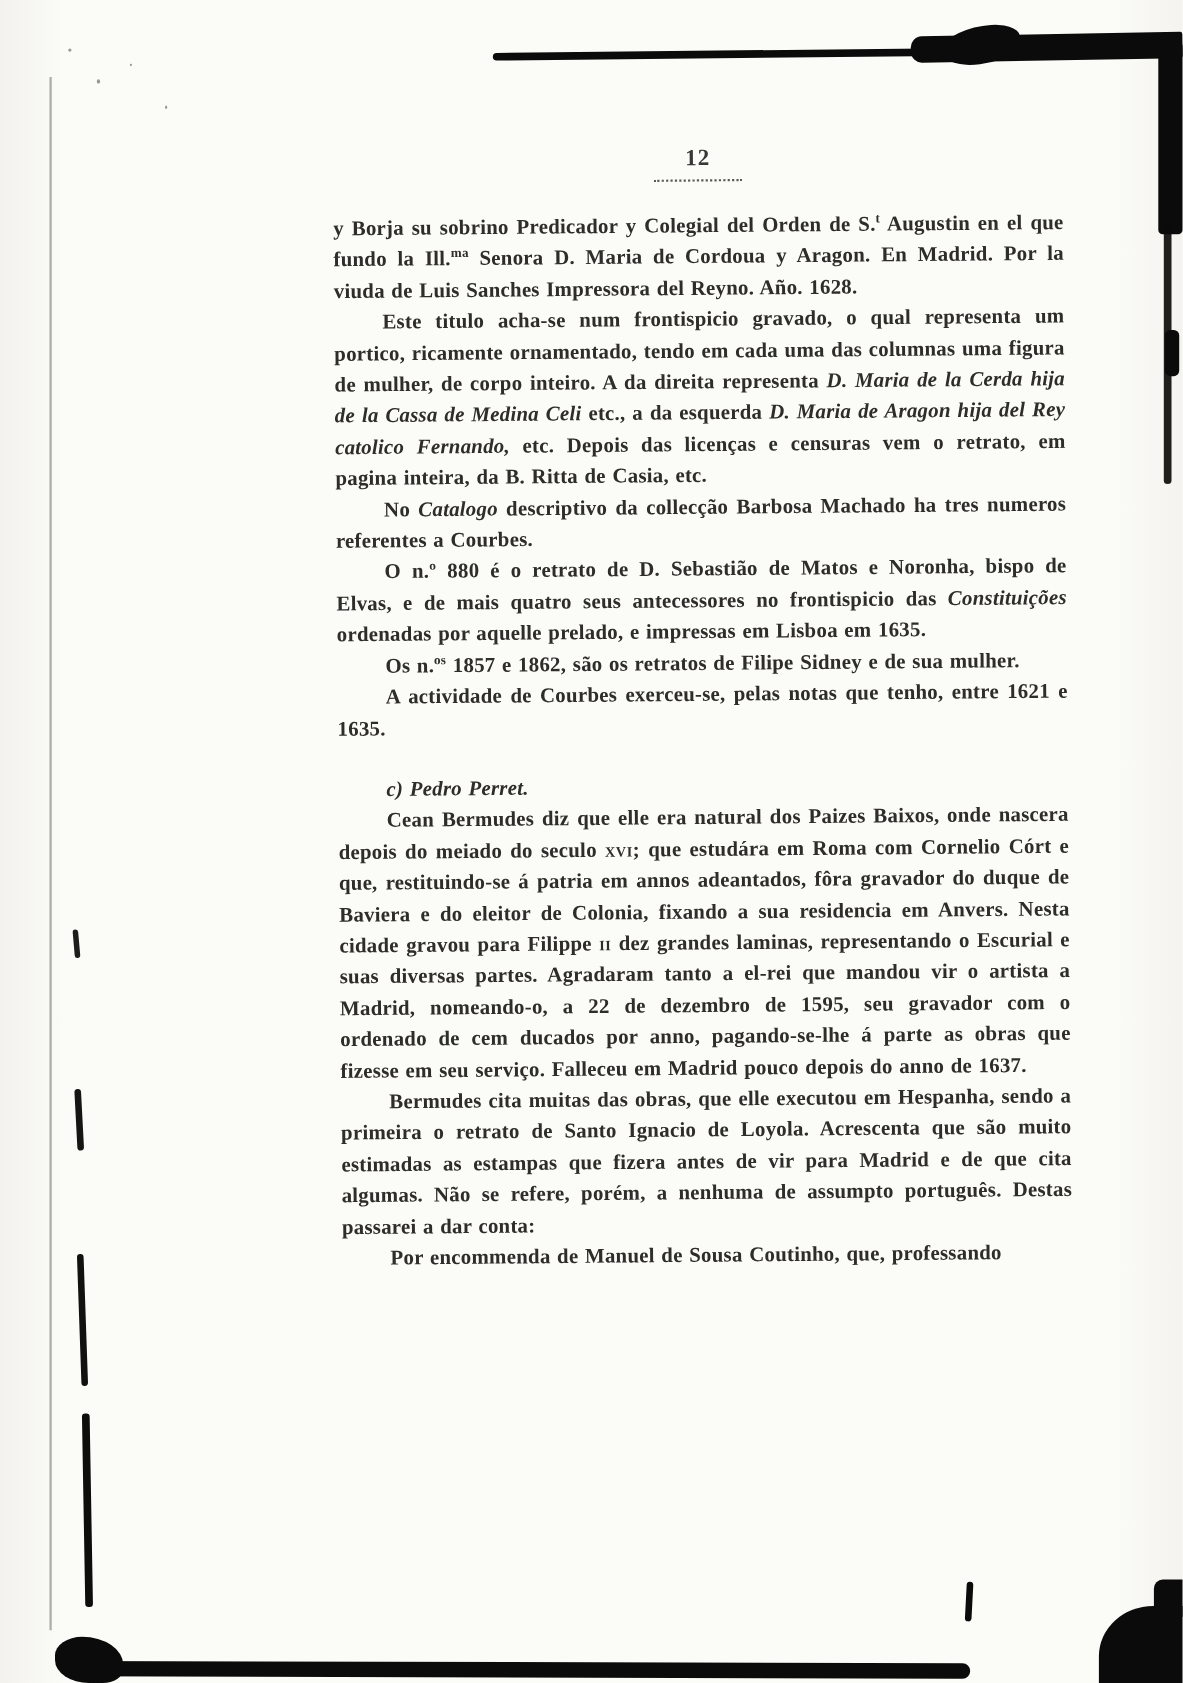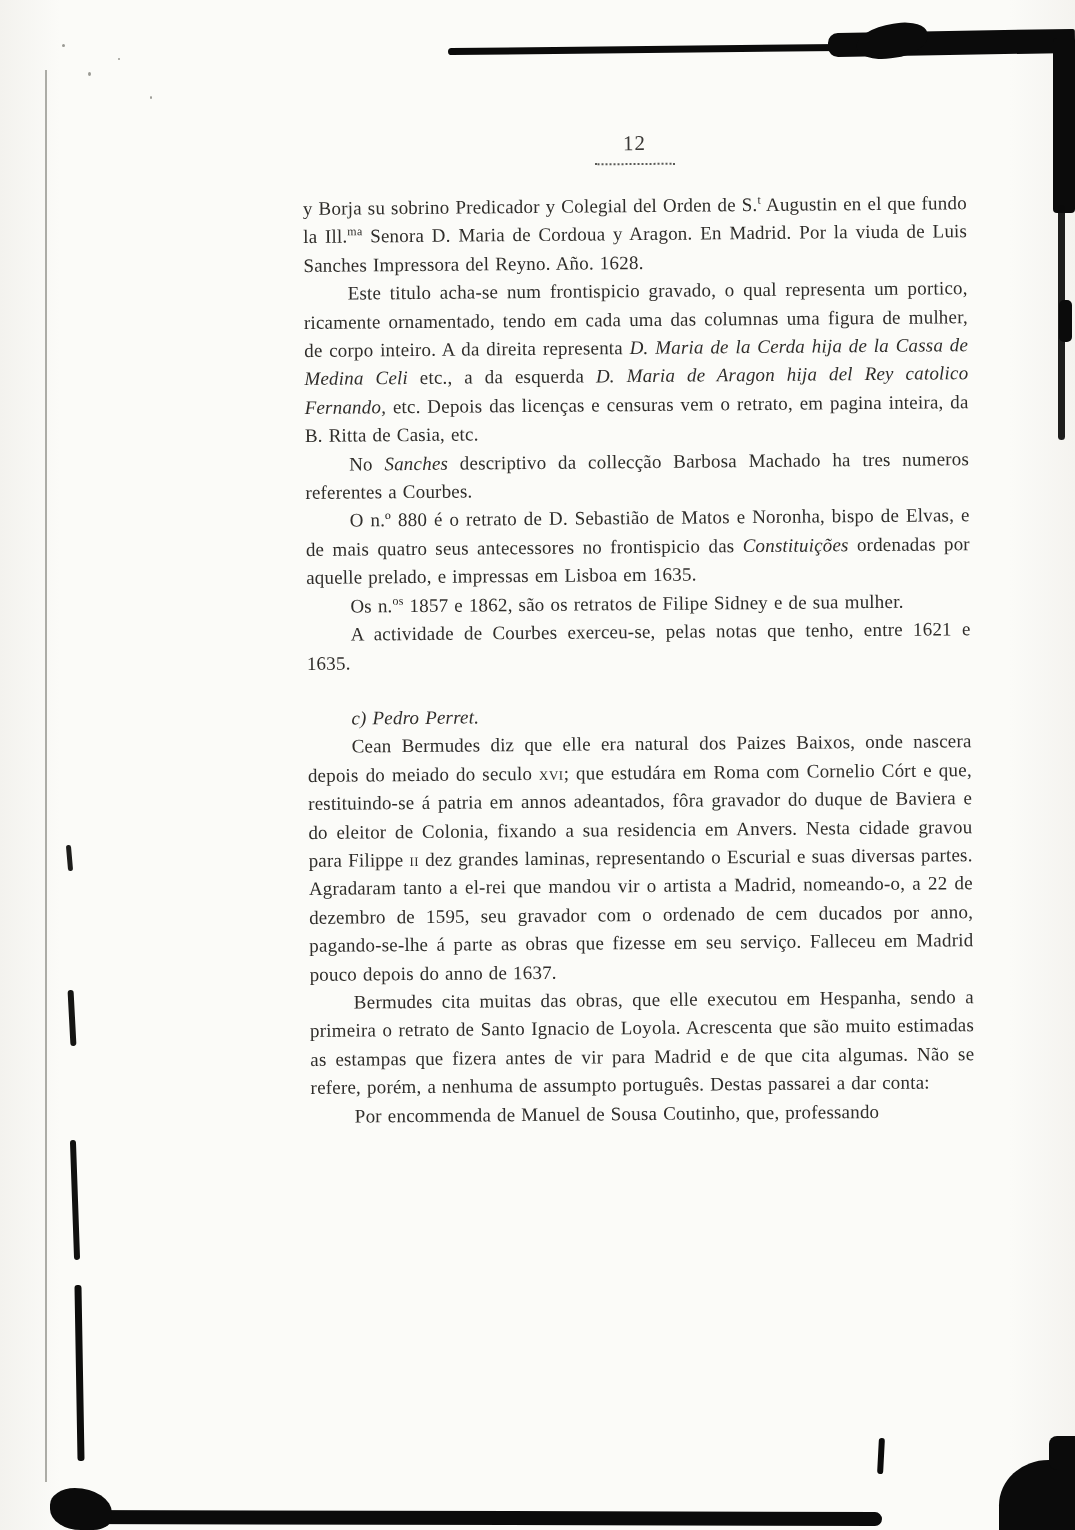--- a/index.html
+++ b/index.html
@@ -12,20 +12,21 @@
     width: 1075px; height: 1530px;
     overflow: hidden;
     background: var(--paper);
     font-family: "Liberation Serif", "DejaVu Serif", serif;
   }
   .page {
     position: absolute; inset: 0;
     background:
       linear-gradient(90deg, #f3f2ee 0px, var(--paper) 60px, var(--paper) 1010px, #f4f3ef 1075px),
       var(--paper);
+    font-weight: bold;
   }
   .scan-content {
     position: absolute; inset: 0;
     transform: rotate(-0.5deg);
     transform-origin: 640px 220px;
     color: var(--text);
   }
   .page-number-wrap {
     position: absolute; top: 131px; left: 305px; width: 660px;
     text-align: center;
@@ -84,21 +85,21 @@
 <div class="page">
 
   <div class="scan-content">
     <div class="page-number-wrap">
       <div class="page-number">12</div>
       <div class="page-number-rule"></div>
     </div>
     <div class="text-block" id="text-block">
         <p class="para"><span>y Borja su sobrino Predicador y Colegial del Orden de S.</span><sup class="run-sup">t</sup><span> Augustin en el que fundo la Ill.</span><sup class="run-sup">ma</sup><span> Senora D. Maria de Cordoua y Aragon. En Madrid. Por la viuda de Luis Sanches Impressora del Reyno. Año. 1628.</span></p>
         <p class="para indent"><span>Este titulo acha-se num frontispicio gravado, o qual representa um portico, ricamente ornamentado, tendo em cada uma das columnas uma figura de mulher, de corpo inteiro. A da direita representa </span><span class="it">D. Maria de la Cerda hija de la Cassa de Medina Celi</span><span> etc., a da esquerda </span><span class="it">D. Maria de Aragon hija del Rey catolico Fernando,</span><span> etc. Depois das licenças e censuras vem o retrato, em pagina inteira, da B. Ritta de Casia, etc.</span></p>
-        <p class="para indent"><span>No </span><span class="it">Sanches</span><span> descriptivo da collecção Barbosa Machado ha tres numeros referentes a Courbes.</span></p>
+        <p class="para indent"><span>No </span><span class="it">Catalogo</span><span> descriptivo da collecção Barbosa Machado ha tres numeros referentes a Courbes.</span></p>
         <p class="para indent"><span>O n.º 880 é o retrato de D. Sebastião de Matos e Noronha, bispo de Elvas, e de mais quatro seus antecessores no frontispicio das </span><span class="it">Constituições</span><span> ordenadas por aquelle prelado, e impressas em Lisboa em 1635.</span></p>
         <p class="para indent"><span>Os n.</span><sup class="run-sup">os</sup><span> 1857 e 1862, são os retratos de Filipe Sidney e de sua mulher.</span></p>
         <p class="para indent"><span>A actividade de Courbes exerceu-se, pelas notas que tenho, entre 1621 e 1635.</span></p>
         <p class="para indent space-before"><span class="it">c) Pedro Perret.</span></p>
         <p class="para indent"><span>Cean Bermudes diz que elle era natural dos Paizes Baixos, onde nascera depois do meiado do seculo </span><span class="sc">xvi</span><span>; que estudára em Roma com Cornelio Córt e que, restituindo-se á patria em annos adeantados, fôra gravador do duque de Baviera e do eleitor de Colonia, fixando a sua residencia em Anvers. Nesta cidade gravou para Filippe </span><span class="sc">ii</span><span> dez grandes laminas, representando o Escurial e suas diversas partes. Agradaram tanto a el-rei que mandou vir o artista a Madrid, nomeando-o, a 22 de dezembro de 1595, seu gravador com o ordenado de cem ducados por anno, pagando-se-lhe á parte as obras que fizesse em seu serviço. Falleceu em Madrid pouco depois do anno de 1637.</span></p>
         <p class="para indent"><span>Bermudes cita muitas das obras, que elle executou em Hespanha, sendo a primeira o retrato de Santo Ignacio de Loyola. Acrescenta que são muito estimadas as estampas que fizera antes de vir para Madrid e de que cita algumas. Não se refere, porém, a nenhuma de assumpto português. Destas passarei a dar conta:</span></p>
         <p class="para indent"><span>Por encommenda de Manuel de Sousa Coutinho, que, professando</span></p>
       </div>
   </div>
 

